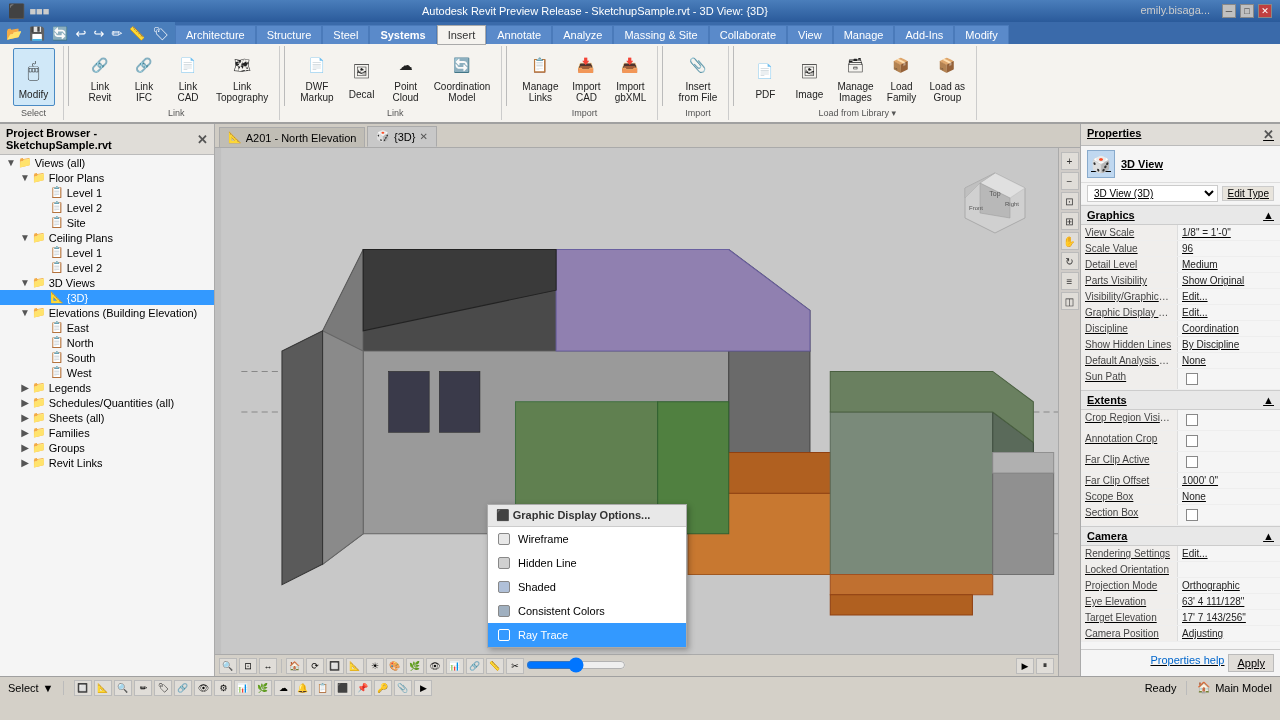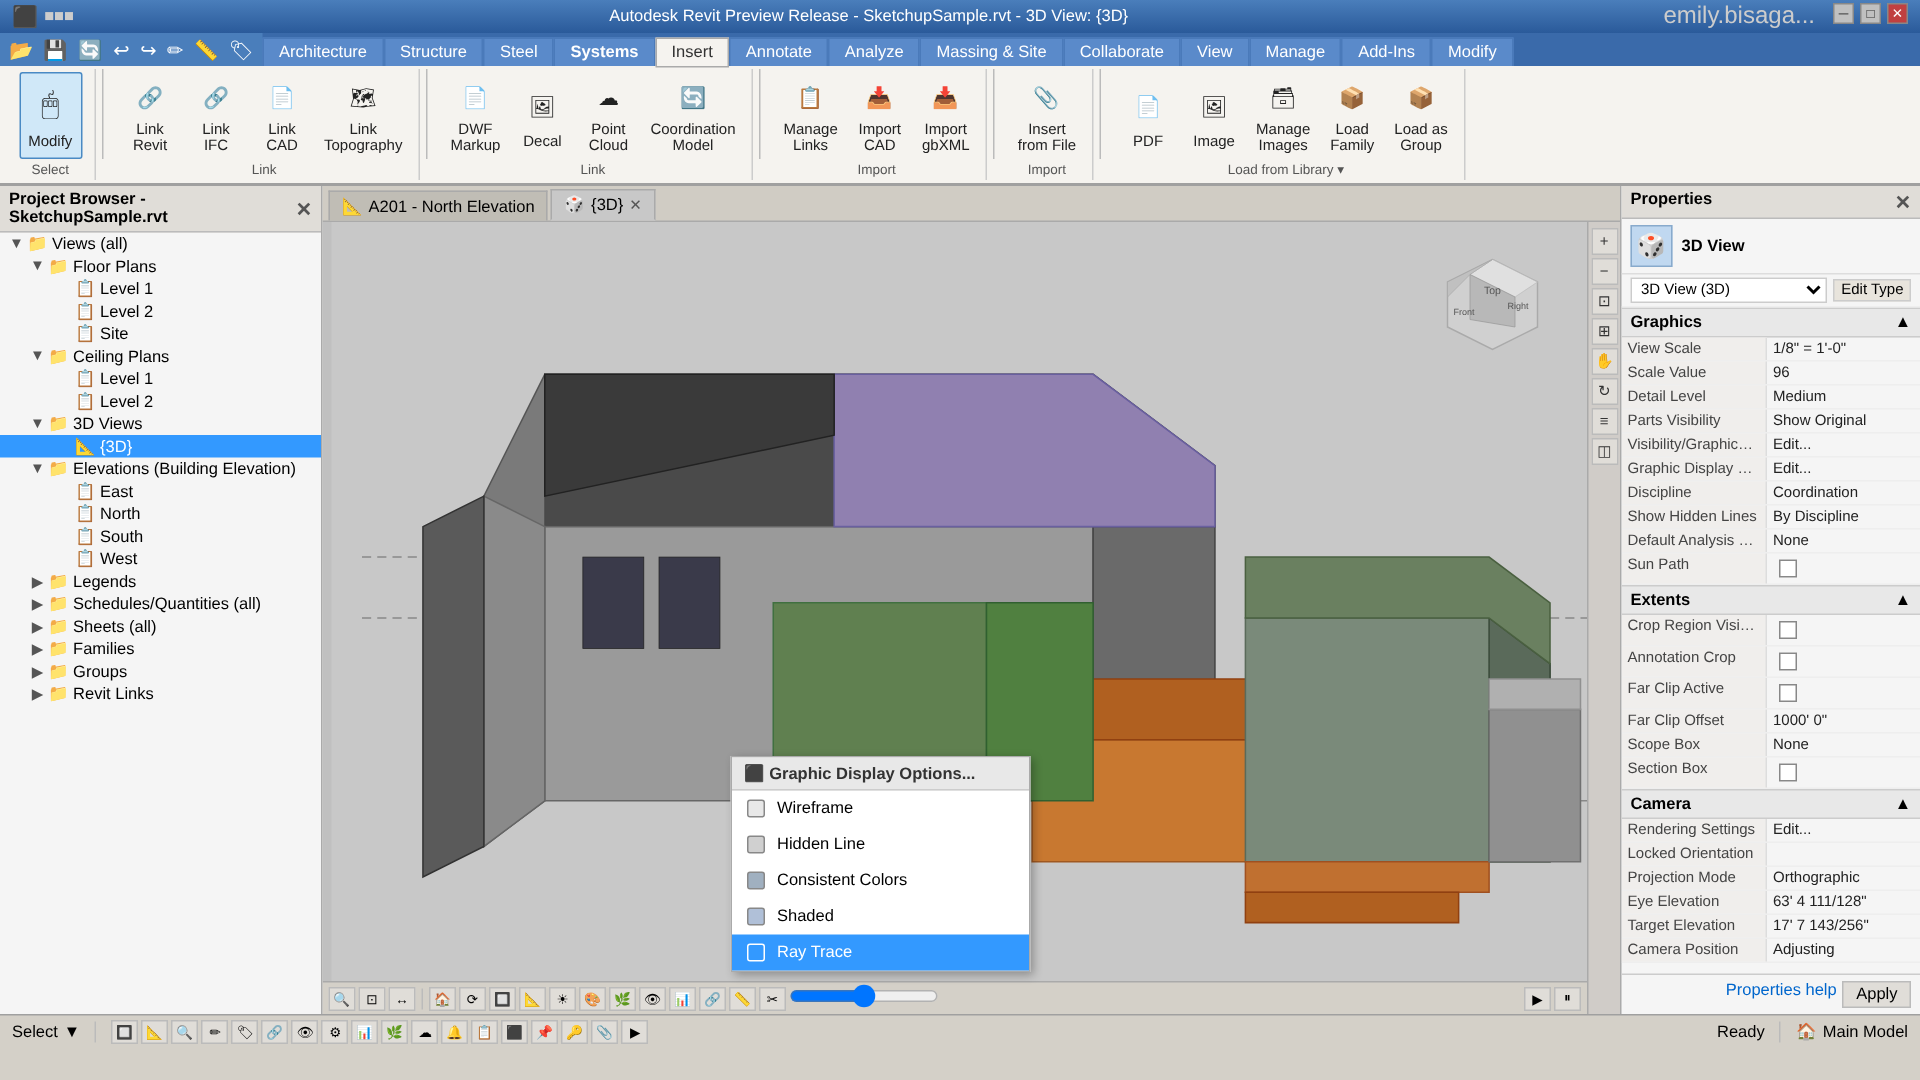--- a/index.html
+++ b/index.html
@@ -297,20 +297,21 @@
 
     
     .properties-panel {
       width: 200px;
       background: #f5f5f5;
       border-left: 1px solid #aaa;
       display: flex;
       flex-direction: column;
       font-size: 11px;
       overflow: hidden;
+      text-decoration: underline;
     }
     .prop-header {
       background: #e0ddd8;
       padding: 3px 6px;
       font-weight: bold;
       border-bottom: 1px solid #bbb;
       display: flex;
       justify-content: space-between;
     }
     .prop-view-type {
@@ -437,21 +438,21 @@
 </head>
 <body>
 
 <div class="title-bar">
   <div style="display:flex;align-items:center;gap:4px;">
     <span style="font-size:14px;">⬛</span>
     <span style="font-size:11px;color:#ccc;">■■■</span>
   </div>
   <div class="title-bar-title">Autodesk Revit Preview Release - SketchupSample.rvt - 3D View: {3D}</div>
   <div class="title-bar-controls">
-    <span style="color:#ccc;font-size:16px;margin-right:8px;">emily.bisaga...</span>
+    <span style="color:#ccc;font-size:11px;margin-right:8px;">emily.bisaga...</span>
     <div class="title-bar-btn">─</div>
     <div class="title-bar-btn">□</div>
     <div class="title-bar-btn" style="background:#c04040;color:white;">✕</div>
   </div>
 </div>
 
 <div style="display:flex;align-items:stretch;height:22px;background:#3a6aaa;">
   <div class="quick-access">
     <span class="qa-btn">📂</span>
     <span class="qa-btn">💾</span>
@@ -819,29 +820,29 @@
           <span>Wireframe</span>
         </div>
         <div class="menu-item">
           <div class="menu-item-icon">
             <div class="menu-dot" style="background:#d0d0d0;"></div>
           </div>
           <span>Hidden Line</span>
         </div>
         <div class="menu-item">
           <div class="menu-item-icon">
+            <div class="menu-dot" style="background:#b0c0d8;"></div>
+          </div>
+          <span>Shaded</span>
+        </div>
+        <div class="menu-item">
+          <div class="menu-item-icon">
             <div class="menu-dot" style="background:#a0b0c0;"></div>
           </div>
           <span>Consistent Colors</span>
-        </div>
-        <div class="menu-item">
-          <div class="menu-item-icon">
-            <div class="menu-dot" style="background:#b0c0d8;"></div>
-          </div>
-          <span>Shaded</span>
         </div>
         <div class="menu-item highlighted">
           <div class="menu-item-icon">
             <div class="menu-dot" style="background:#3399ff;border-color:#ffffff;"></div>
           </div>
           <span>Ray Trace</span>
         </div>
       </div>
 
       <div style="position:absolute;bottom:0;left:0;right:22px;height:22px;background:#d4d0c8;border-top:1px solid #aaa;display:flex;align-items:center;padding:0 4px;gap:2px;">

